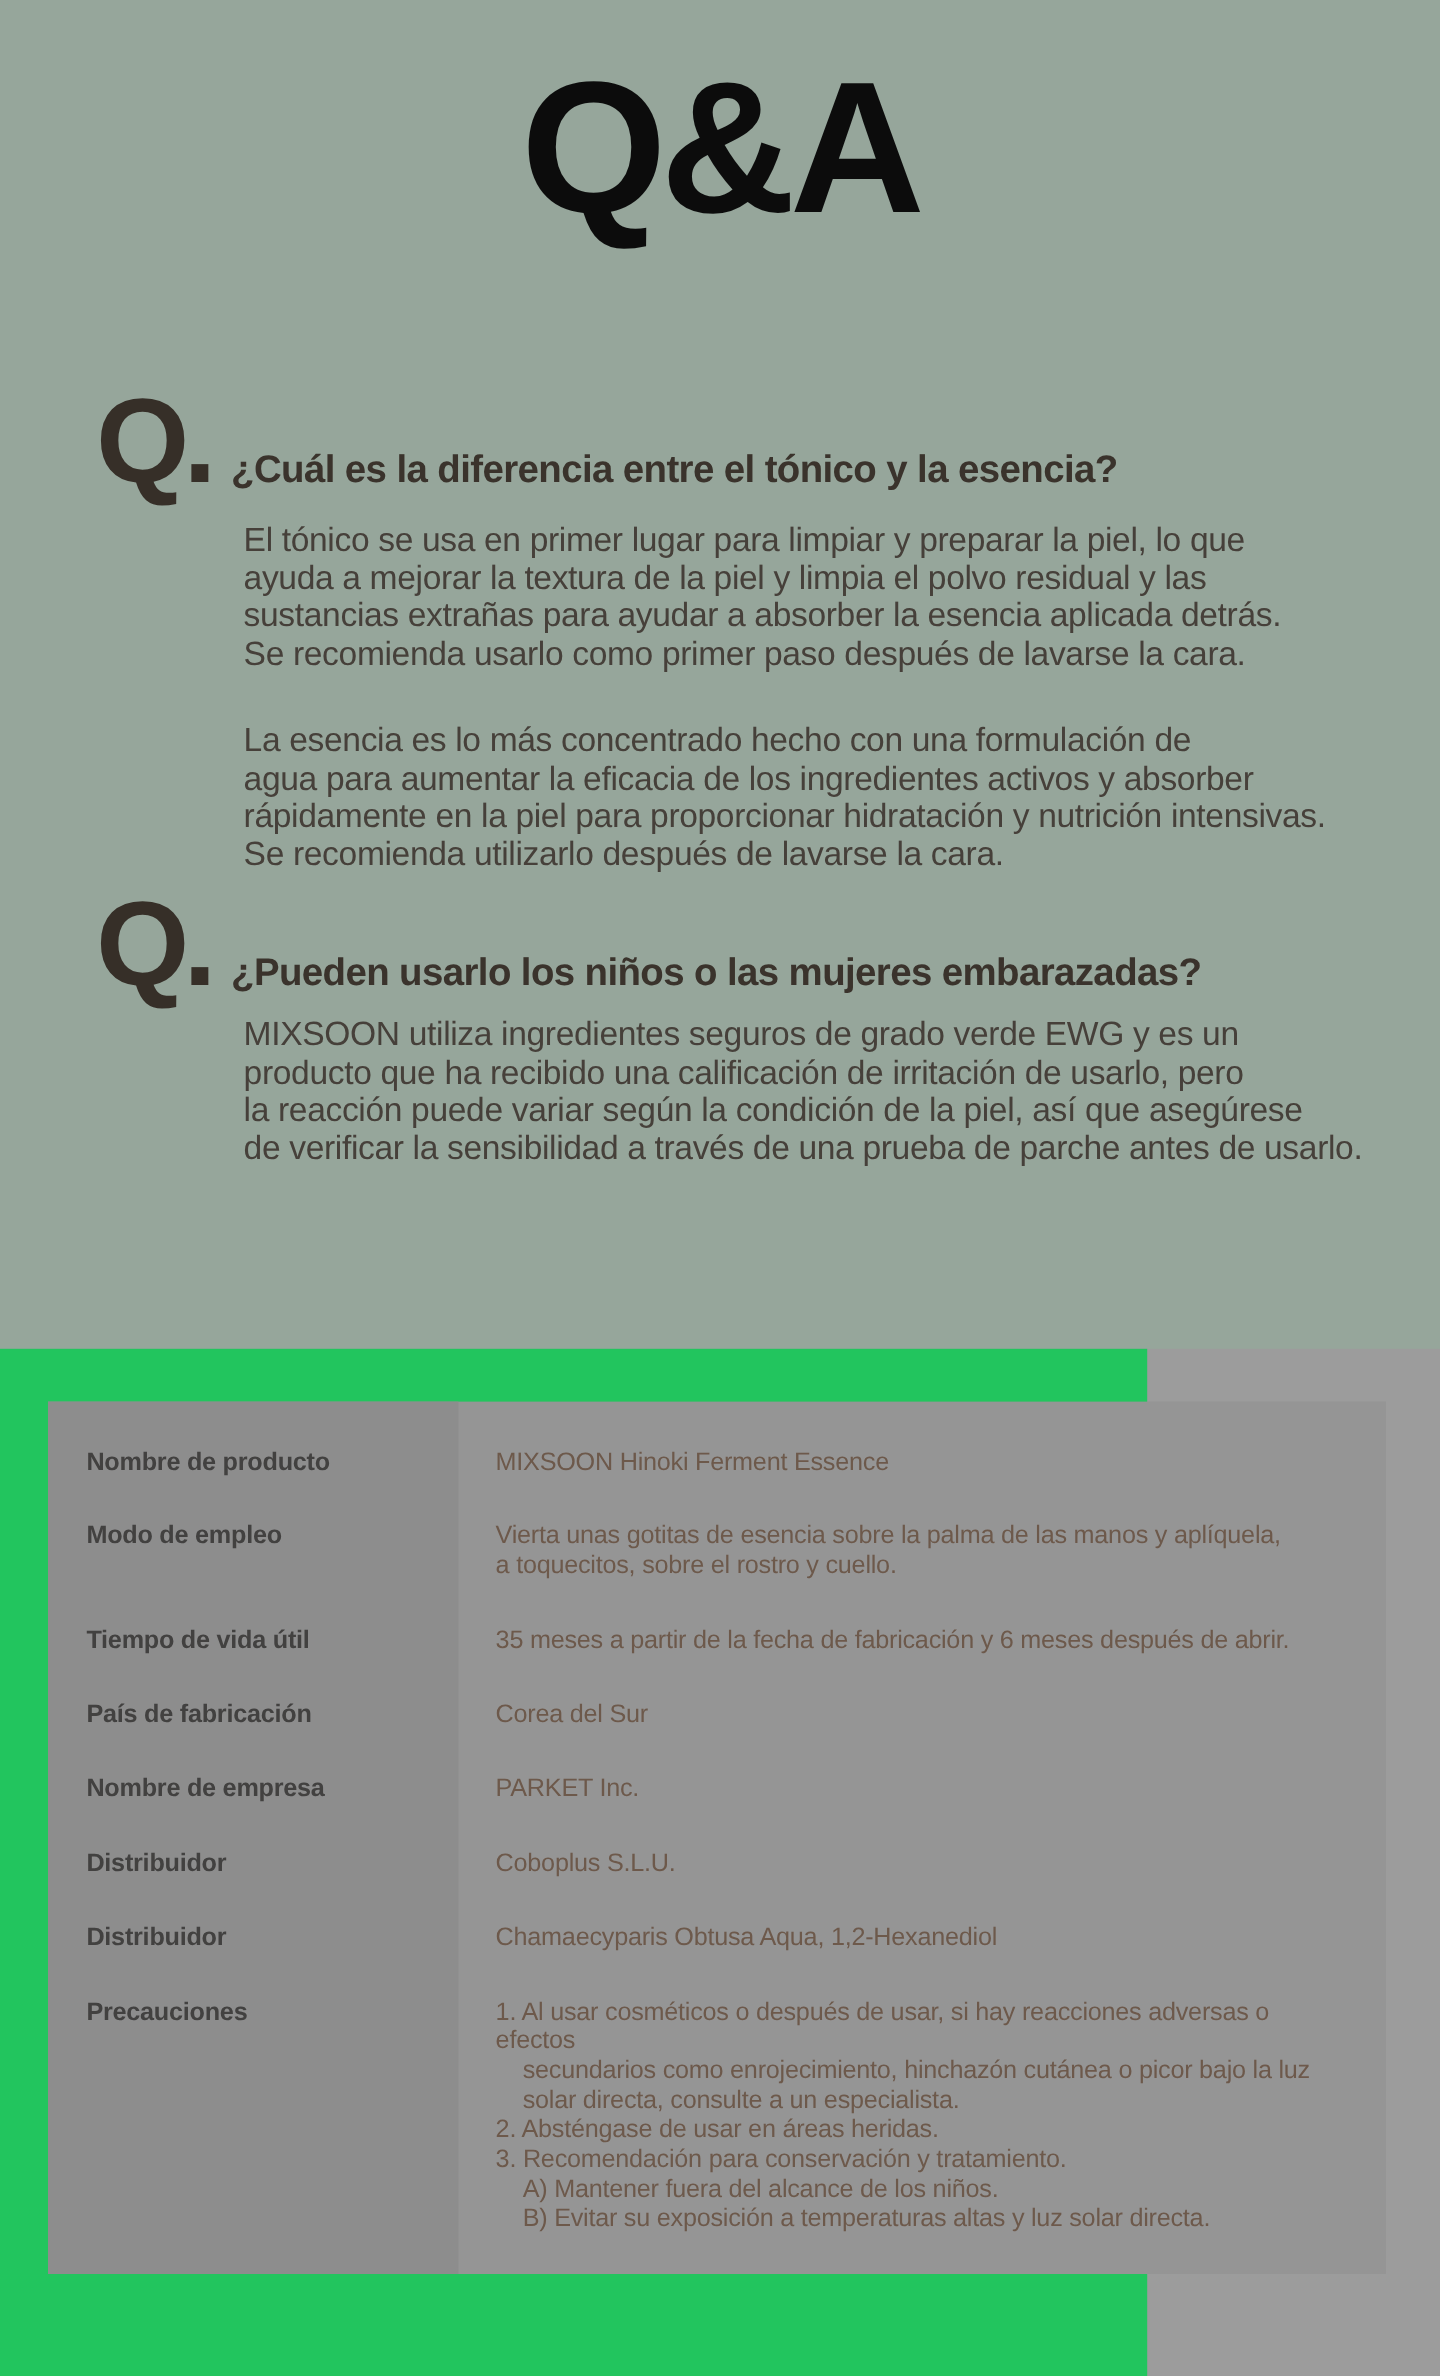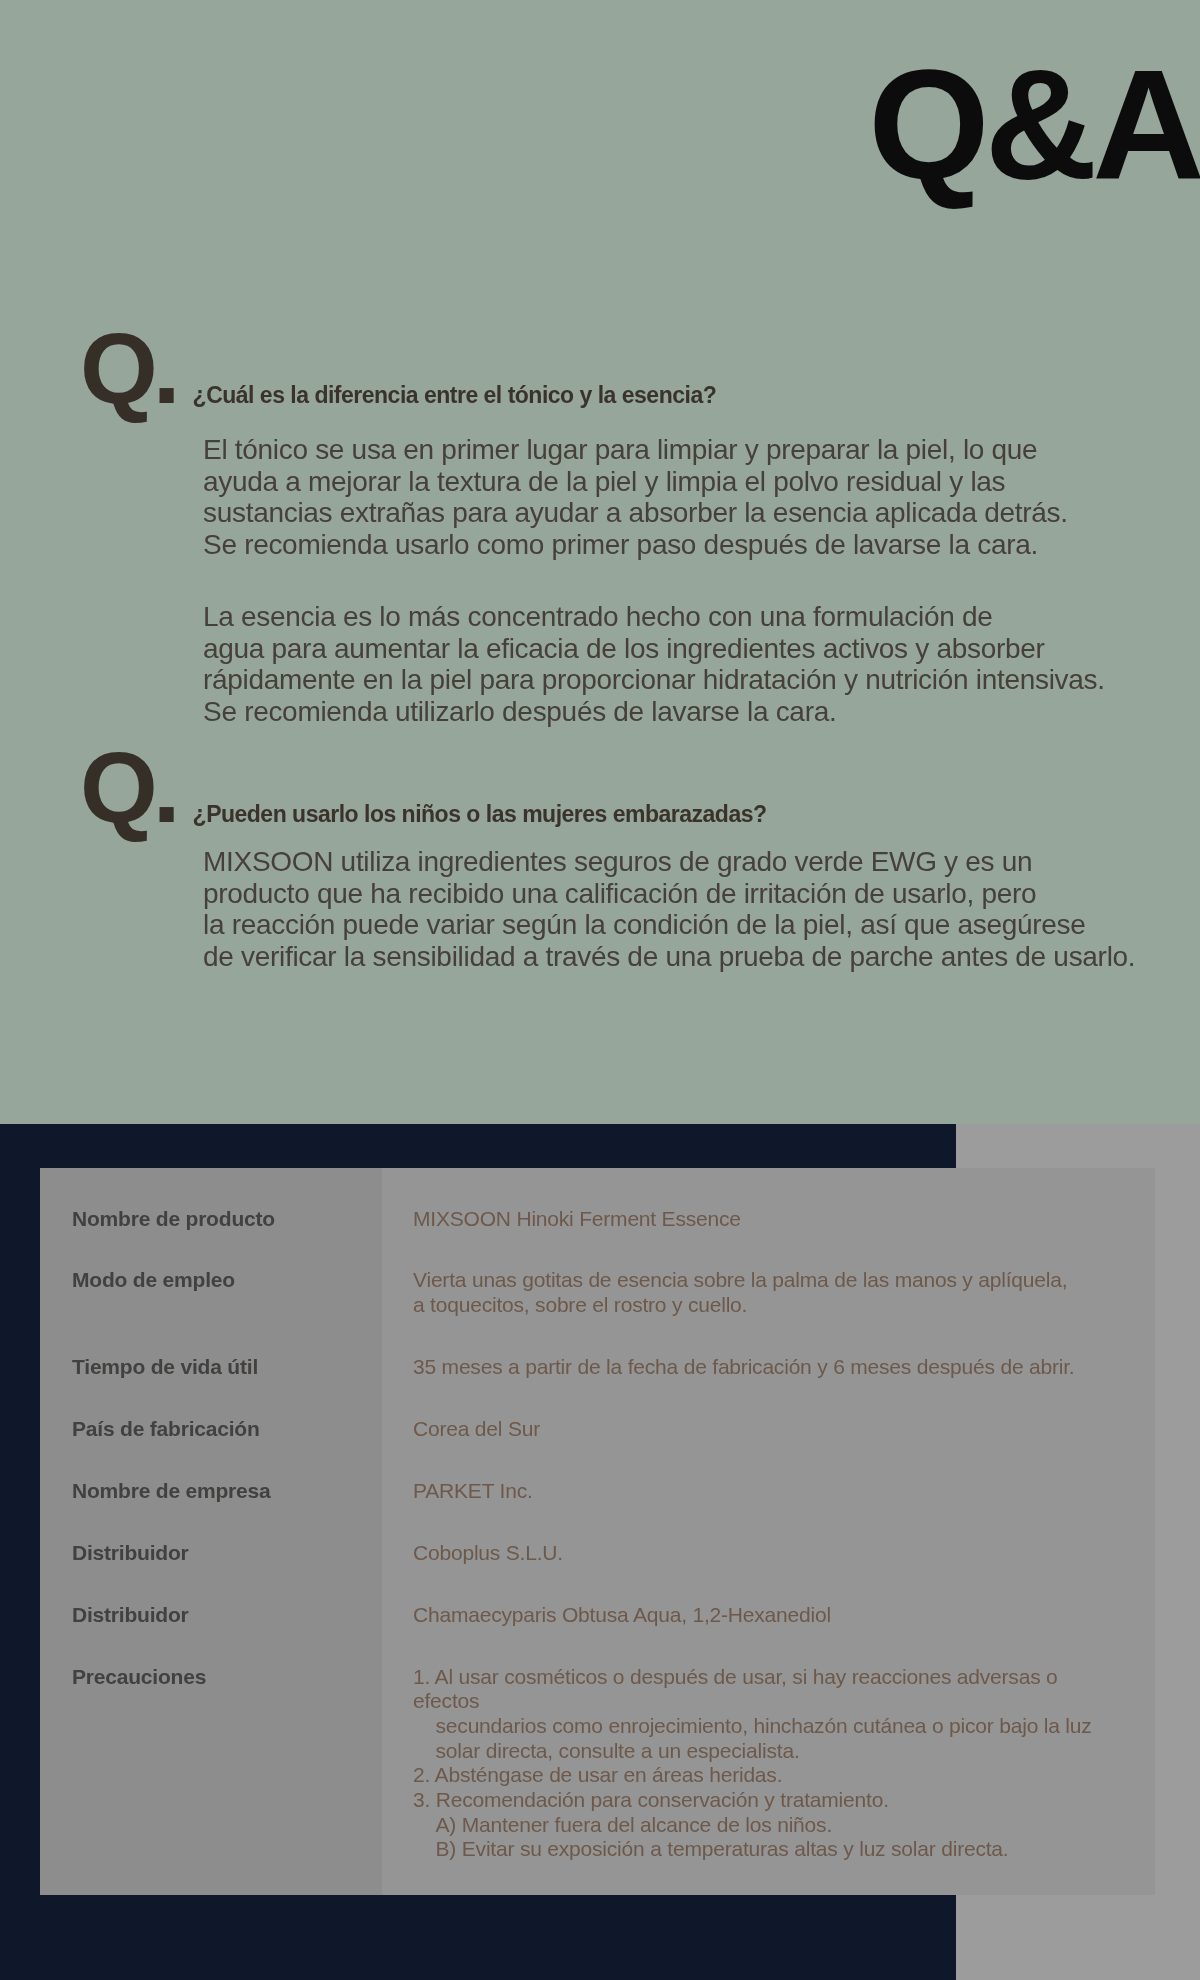--- a/index.html
+++ b/index.html
@@ -11,55 +11,55 @@
   }
   
   .qa-section {
     position: relative;
     width: 1200px; height: 1124px;
     background: #96a69b;
     overflow: hidden;
   }
   .qa-title {
     position: absolute; top: 46px; left: 0; width: 100%;
-    margin: 0; text-align: right;
+    margin: 0; text-align: center;
     font-size: 156px; font-weight: 700; line-height: 1;
     letter-spacing: -5px; color: #0c0c0c;
   }
   .qblock {
     position: absolute; left: 80px;
     display: flex; align-items: baseline; gap: 17px;
   }
   .qblock-1 { top: 318px; }
   .qblock-2 { top: 737px; }
   .qmark {
     font-size: 100px; font-weight: 700; line-height: 1;
     letter-spacing: -5px; color: #362f28;
   }
   .qtext {
     margin: 0;
-    font-size: 23px; font-weight: 700;
+    font-size: 32px; font-weight: 700;
     letter-spacing: -0.5px; color: #3a332c;
     white-space: nowrap;
   }
   .para {
     position: absolute; left: 203px; width: 985px; margin: 0;
     font-size: 28px; line-height: 31.6px; letter-spacing: -0.3px;
     color: #46403a;
     white-space: pre-line;
   }
   .para-1 { top: 434px; }
   .para-2 { top: 601px; }
   .para-3 { top: 846px; }
 
   
   .info-section {
     position: relative;
     width: 956px; height: 856px;
-    background: #0f172a;
+    background: #22c55e;
   }
   .info-table {
     position: absolute; left: 40px; top: 44px; width: 1115px;
     box-sizing: border-box;
     background: #959595;
     padding: 20px 0 14px 0;
   }
   .info-table::before {
     content: "";
     position: absolute; left: 0; top: 0; bottom: 0; width: 342px;

